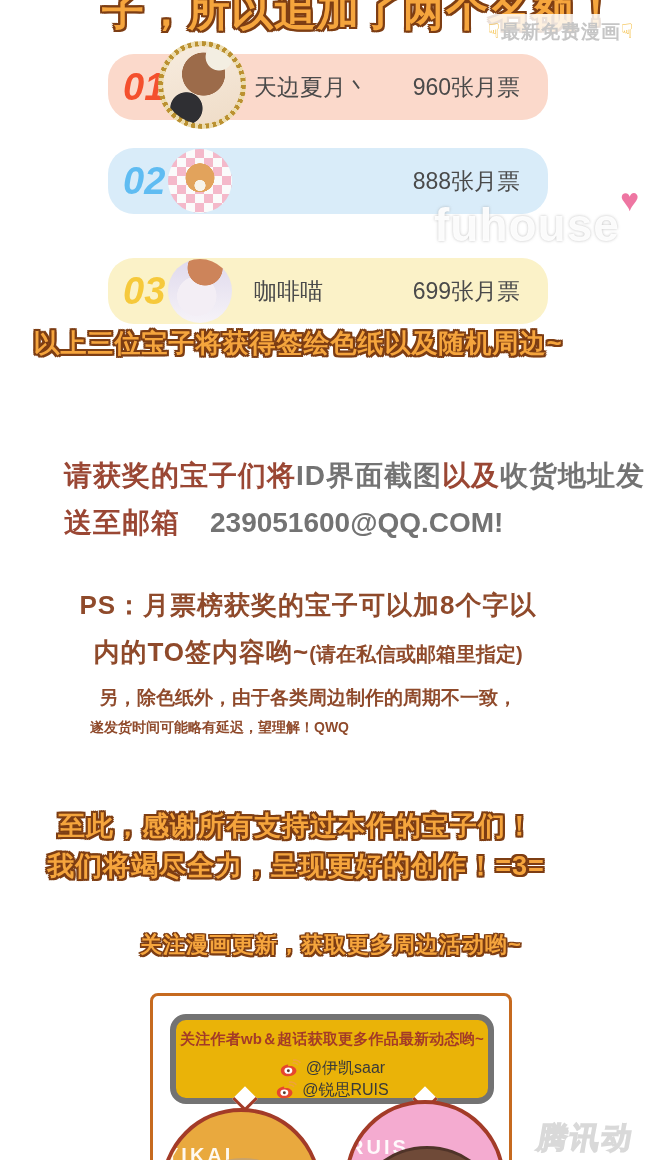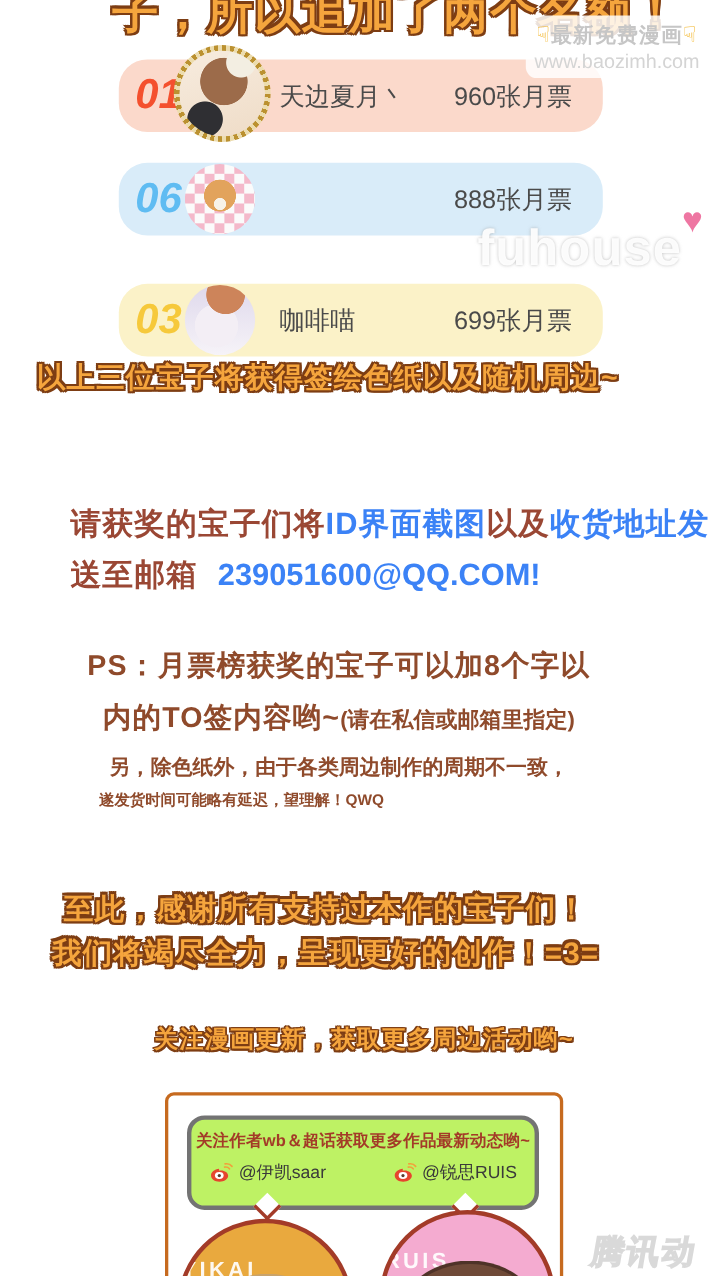--- a/index.html
+++ b/index.html
@@ -93,51 +93,51 @@
     text-shadow:0 0 3px rgba(150,150,150,.6);letter-spacing:1px;
   }
   .fuhouse svg{margin-left:2px;opacity:.92;}
   .fuhouse .heart{position:absolute;left:186px;top:-14px;color:#ee6f9e;font-size:32px;opacity:.95;}
 
   
   .reward-line{position:absolute;top:326px;left:0;width:596px;text-align:center;font-size:26px;}
 
   .email-para{position:absolute;left:64px;top:452px;font-size:28px;font-weight:bold;line-height:47px;letter-spacing:1px;}
   .brown{color:#9a4734;}
-  .red{color:#3b82f6;}
-  .email-addr{margin-left:18px;letter-spacing:0;}
+  .red{color:#737373;}
+  .email-addr{margin-left:30px;letter-spacing:0;}
 
   .ps{position:absolute;left:28px;top:588px;width:560px;text-align:center;color:#8f4a2b;font-weight:bold;}
   .ps-l1{font-size:26px;margin-bottom:12px;letter-spacing:1px;}
   .ps-l2{font-size:26px;letter-spacing:1px;}
   .ps-l2 .paren{font-size:20px;letter-spacing:0;}
   .ps-l3{font-size:19px;margin-top:15px;}
   .ps-l4{font-size:14px;margin-top:8px;text-align:left;margin-left:62px;}
 
   .thanks{position:absolute;top:806px;left:0;width:592px;text-align:center;font-size:27px;line-height:40px;}
   .follow{position:absolute;top:930px;left:6px;width:650px;text-align:center;font-size:22px;}
 
   
   .footer-card{
     position:absolute;left:150px;top:993px;width:356px;height:210px;
     background:#fff;border:3px solid #c66a1f;border-radius:8px;
   }
   .bubble{
     position:absolute;left:17px;top:18px;width:312px;height:78px;
-    border:4px solid #737373;border-radius:16px;background:#bef264;
+    border:6px solid #737373;border-radius:16px;background:#eab308;
   }
   .tail{
     position:absolute;width:15px;height:15px;background:#fff;
     border-right:3px solid #a33b28;border-bottom:3px solid #a33b28;
     transform:rotate(45deg);top:70px;
   }
   .tail.t1{left:60px;}
   .tail.t2{left:240px;}
   .bubble-text{margin-top:10px;text-align:center;font-size:15px;font-weight:bold;color:#a33b28;letter-spacing:.2px;}
-  .accounts{display:flex;justify-content:space-between;align-items:center;padding:8px 16px 0 16px;}
+  .accounts{display:flex;justify-content:space-between;align-items:center;padding:8px 16px 0 16px;flex-direction:column;}
   .account{display:flex;align-items:center;gap:5px;font-size:16px;color:#3a3a3a;}
 
   .f-avatar{position:absolute;width:152px;height:152px;border-radius:50%;border:4px solid #a33b28;overflow:hidden;}
   .f-avatar.yikai{left:8px;top:112px;background:#e9a93e;}
   .f-avatar.ruis{left:192px;top:104px;background:#f4abd0;}
   .f-label{margin-top:32px;color:rgba(255,255,255,.92);font-weight:bold;font-size:20px;letter-spacing:3px;}
   .f-head{position:absolute;border-radius:50% 50% 0 0;}
   .yikai .f-head{left:15px;top:46px;width:120px;height:110px;background:#f5e9cf;border:3px solid #c8a36c;border-bottom:none;}
   .ruis .f-head{left:11px;top:42px;width:128px;height:110px;background:#6f4a38;border:3px solid #4f3328;border-bottom:none;}
 
@@ -151,34 +151,33 @@
     z-index:9;
   }
 </style>
 </head>
 <body>
 
 <div class="top-banner outlined">子，所以追加了两个名额！</div>
 
 <div class="baozimh">
   <div class="l1"><span class="hand">☟</span><span>最新免费漫画</span><span class="hand">☟</span></div>
-  <div class="l2">www.baozimh.com</div>
 </div>
 
 <div class="rank-row row1">
   <div class="rank-num">01</div>
   <div class="laurel">
       <div class="art"></div>
     </div>
   <div class="uname">天边夏月丶</div>
   <div class="votes">960张月票</div>
 </div>
 
 <div class="rank-row row2">
-  <div class="rank-num">06</div>
+  <div class="rank-num">02</div>
   <div class="avatar dog"></div>
   <div class="votes">888张月票</div>
 </div>
 
 <div class="rank-row row3">
   <div class="rank-num">03</div>
   <div class="avatar cat"></div>
   <div class="uname">咖啡喵</div>
   <div class="votes">699张月票</div>
 </div>

